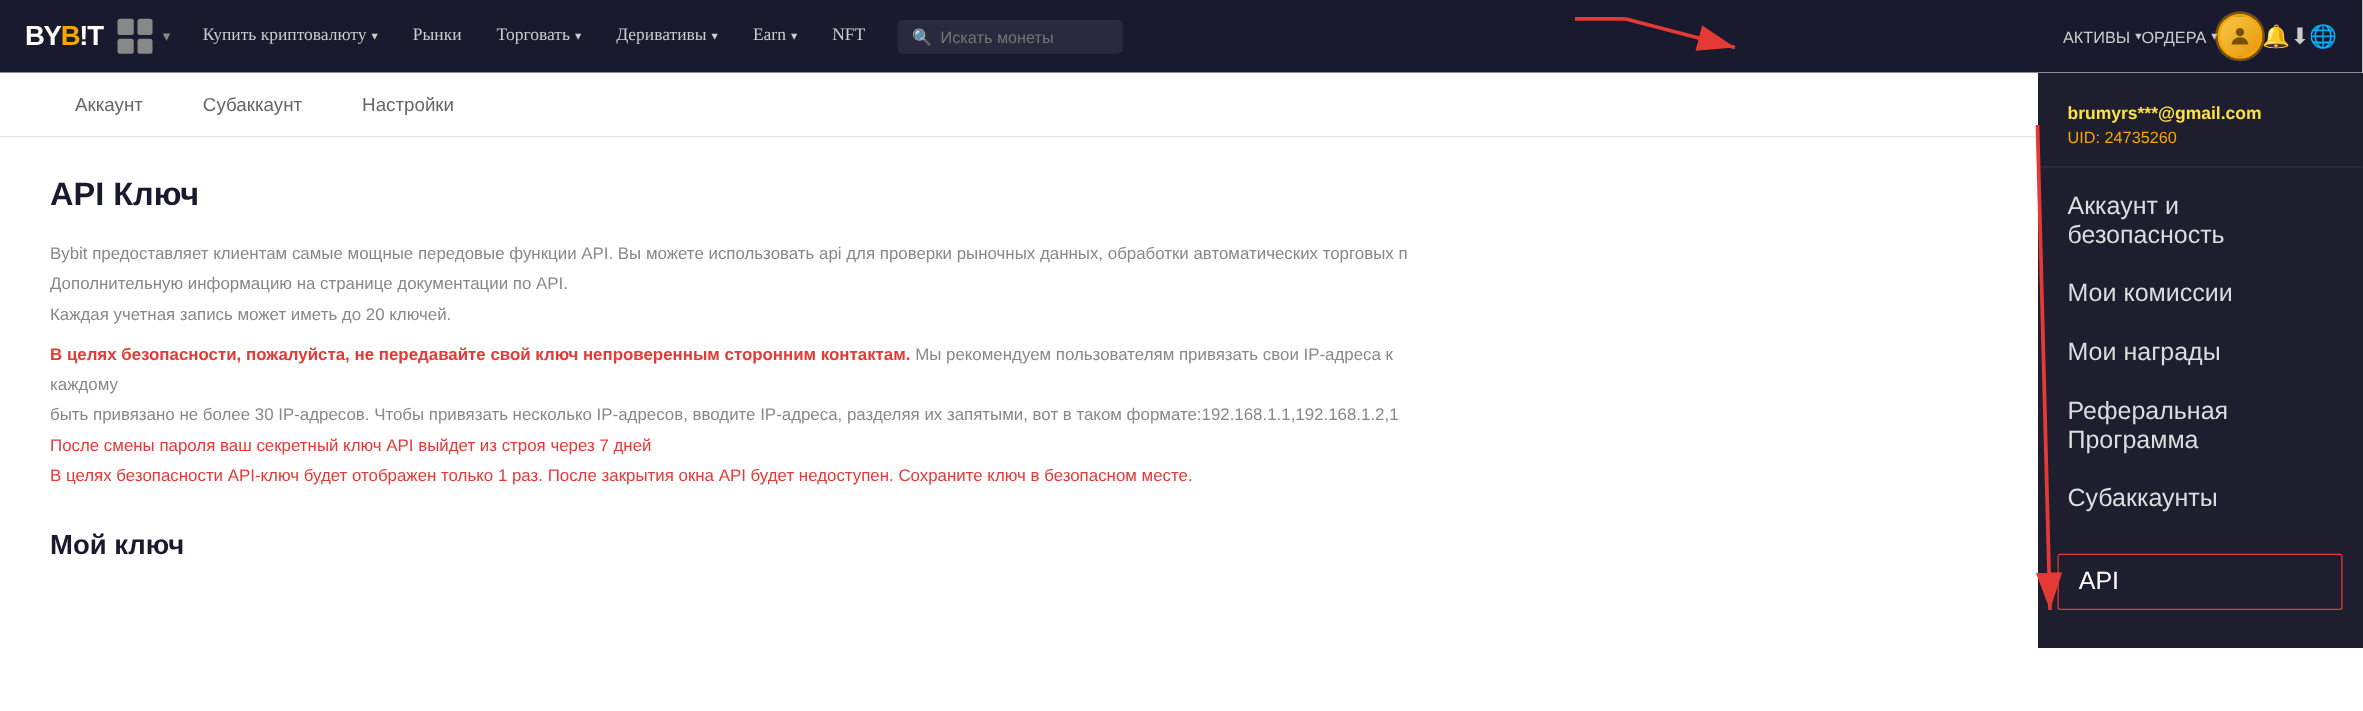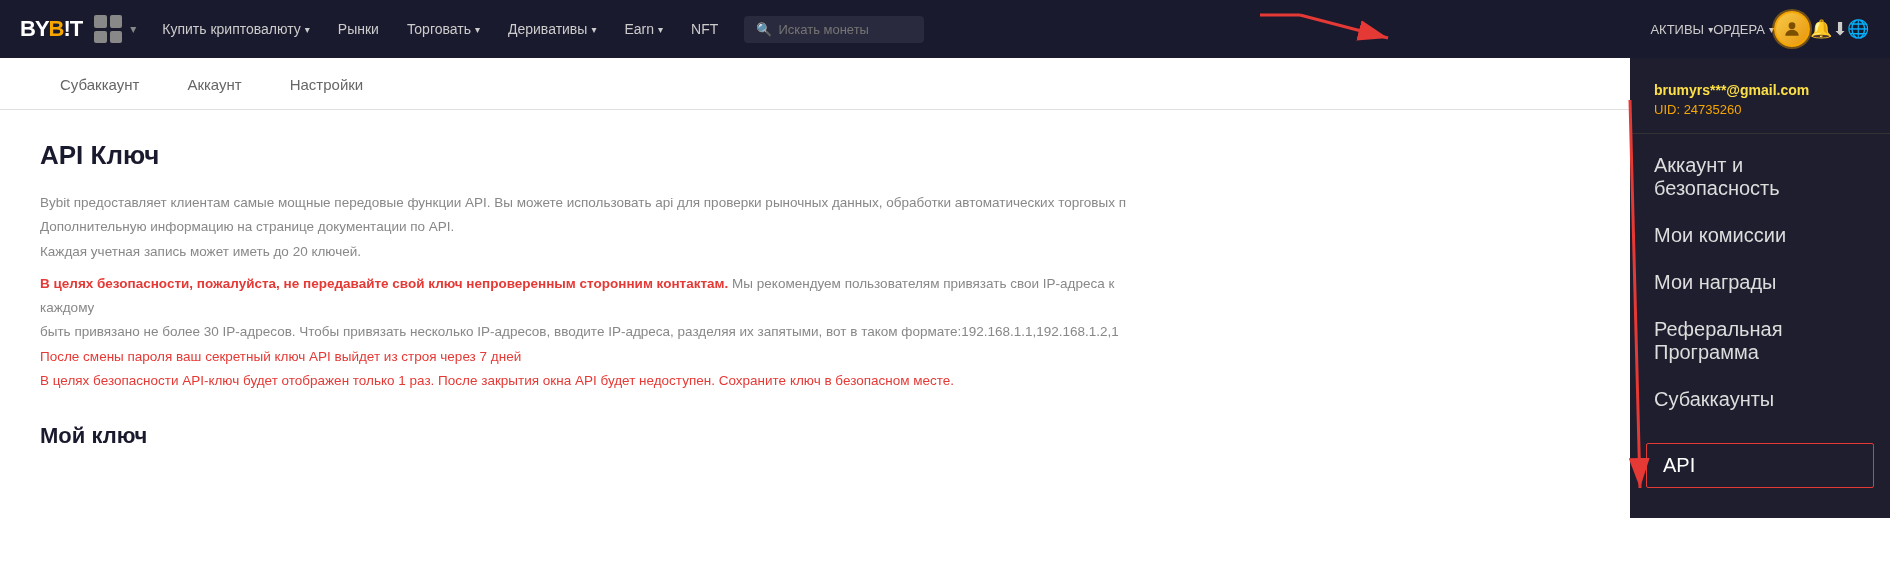--- a/index.html
+++ b/index.html
@@ -42,20 +42,21 @@
     .nav-item {
       color: #ccc;
       font-size: 14px;
       padding: 0 12px;
       height: 58px;
       display: flex;
       align-items: center;
       gap: 4px;
       cursor: pointer;
       white-space: nowrap;
+      font-family: Liberation Serif, serif;
     }
     .nav-item .arrow { font-size: 10px; }
 
     .search-box {
       margin-left: 10px;
       background: #2a2a3e;
       border: none;
       border-radius: 4px;
       padding: 6px 12px;
       color: #888;
@@ -286,24 +287,24 @@
         <span style="font-size:18px;color:#ccc;">⬇</span>
       </div>
       <div class="nav-right-item">
         <span style="font-size:18px;color:#ccc;">🌐</span>
       </div>
     </div>
   </nav>
 
   <div class="tabs-bar">
     <div class="tab">
+      <span>Аккаунт</span>
+    </div>
+    <div class="tab">
       <span>Субаккаунт</span>
-    </div>
-    <div class="tab">
-      <span>Аккаунт</span>
     </div>
     <div class="tab">
       <span>Настройки</span>
     </div>
   </div>
 
   <div class="main-content">
     <div class="page-title">API Ключ</div>
 
     <div class="info-text">

